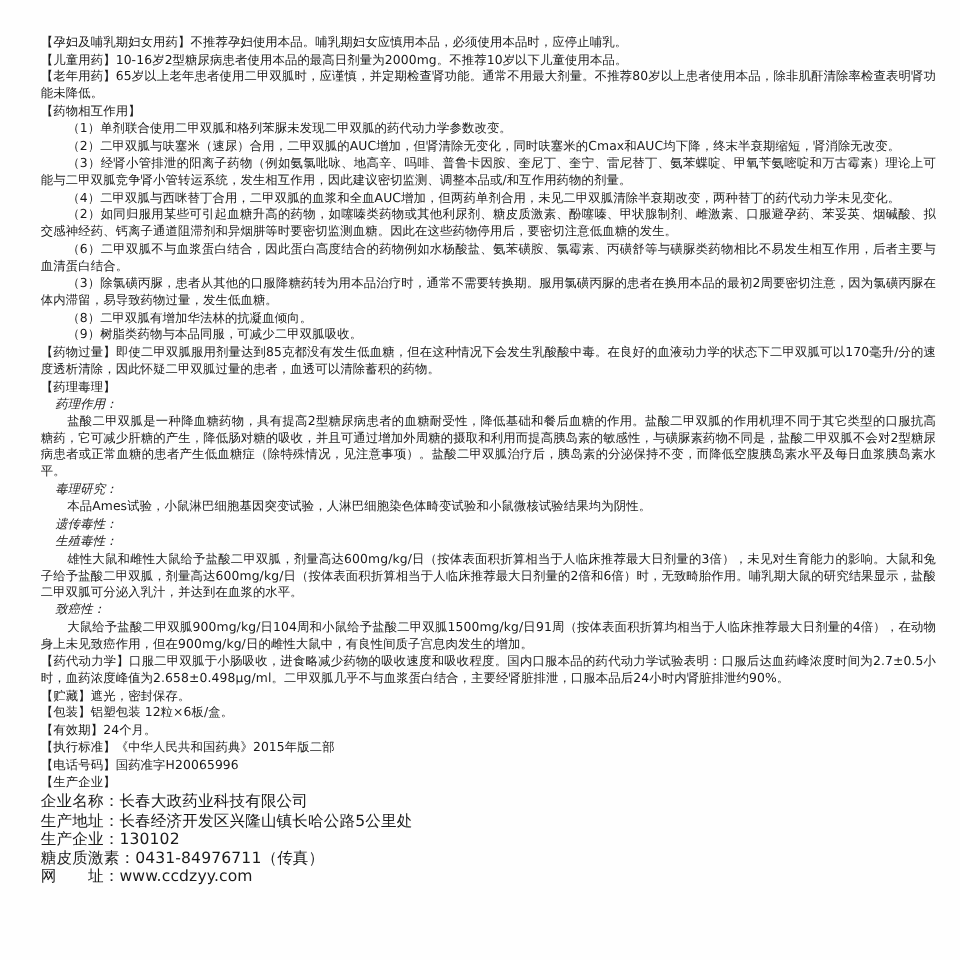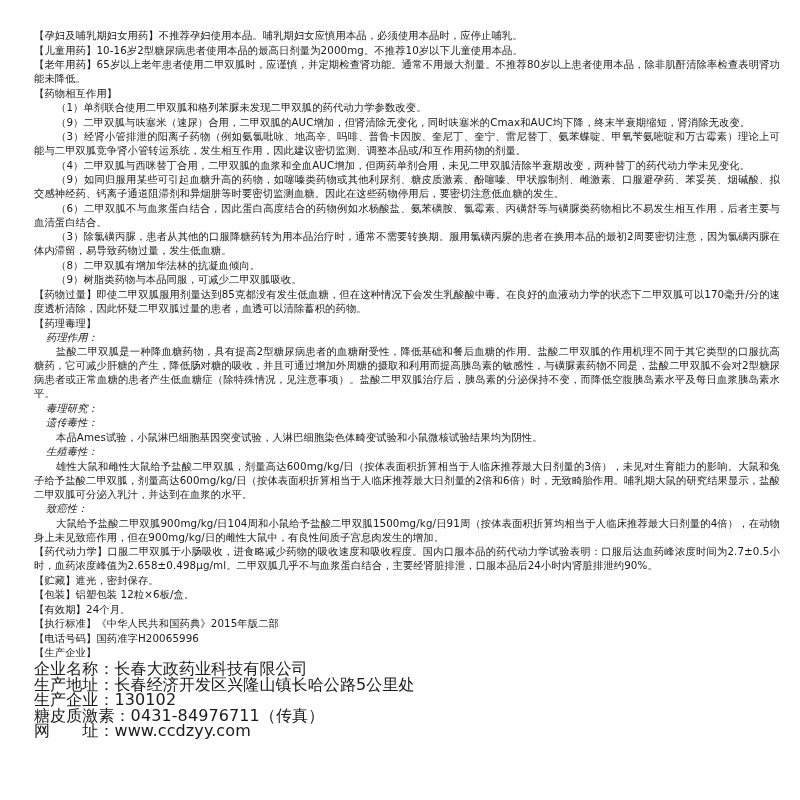--- a/index.html
+++ b/index.html
@@ -32,53 +32,53 @@
     margin: 0 0 0.5px 0;
     text-indent: 0;
   }
   .para.ind1 { text-indent: 12px; font-style: italic; }
   .para.ind2 { text-indent: 22px; }
   .sec-head {
     margin: 1px 0 0 0;
   }
   .footer {
     margin-top: 2px;
-    font-size: 16px;
+    font-size: 13px;
     line-height: 15.5px;
   }
   .footer .row {
     white-space: nowrap;
   }
 </style>
 </head>
 <body>
 
 <div class="page">
   <div class="doc">
 
     <div class="para">【孕妇及哺乳期妇女用药】不推荐孕妇使用本品。哺乳期妇女应慎用本品，必须使用本品时，应停止哺乳。</div>
     <div class="para">【儿童用药】10-16岁2型糖尿病患者使用本品的最高日剂量为2000mg。不推荐10岁以下儿童使用本品。</div>
     <div class="para">【老年用药】65岁以上老年患者使用二甲双胍时，应谨慎，并定期检查肾功能。通常不用最大剂量。不推荐80岁以上患者使用本品，除非肌酐清除率检查表明肾功能未降低。</div>
     <div class="para sec-head">【药物相互作用】</div>
     <div class="para ind2">（1）单剂联合使用二甲双胍和格列苯脲未发现二甲双胍的药代动力学参数改变。</div>
-    <div class="para ind2">（9）二甲双胍与呋塞米（速尿）合用，二甲双胍的AUC增加，但肾清除无变化，同时呋塞米的Cmax和AUC均下降，终末半衰期缩短，肾消除无改变。</div>
+    <div class="para ind2">（2）二甲双胍与呋塞米（速尿）合用，二甲双胍的AUC增加，但肾清除无变化，同时呋塞米的Cmax和AUC均下降，终末半衰期缩短，肾消除无改变。</div>
     <div class="para ind2">（3）经肾小管排泄的阳离子药物（例如氨氯吡咏、地高辛、吗啡、普鲁卡因胺、奎尼丁、奎宁、雷尼替丁、氨苯蝶啶、甲氧苄氨嘧啶和万古霉素）理论上可能与二甲双胍竞争肾小管转运系统，发生相互作用，因此建议密切监测、调整本品或/和互作用药物的剂量。</div>
     <div class="para ind2">（4）二甲双胍与西咪替丁合用，二甲双胍的血浆和全血AUC增加，但两药单剂合用，未见二甲双胍清除半衰期改变，两种替丁的药代动力学未见变化。</div>
-    <div class="para ind2">（9）如同归服用某些可引起血糖升高的药物，如噻嗪类药物或其他利尿剂、糖皮质激素、酚噻嗪、甲状腺制剂、雌激素、口服避孕药、苯妥英、烟碱酸、拟交感神经药、钙离子通道阻滞剂和异烟肼等时要密切监测血糖。因此在这些药物停用后，要密切注意低血糖的发生。</div>
+    <div class="para ind2">（2）如同归服用某些可引起血糖升高的药物，如噻嗪类药物或其他利尿剂、糖皮质激素、酚噻嗪、甲状腺制剂、雌激素、口服避孕药、苯妥英、烟碱酸、拟交感神经药、钙离子通道阻滞剂和异烟肼等时要密切监测血糖。因此在这些药物停用后，要密切注意低血糖的发生。</div>
     <div class="para ind2">（6）二甲双胍不与血浆蛋白结合，因此蛋白高度结合的药物例如水杨酸盐、氨苯磺胺、氯霉素、丙磺舒等与磺脲类药物相比不易发生相互作用，后者主要与血清蛋白结合。</div>
     <div class="para ind2">（3）除氯磺丙脲，患者从其他的口服降糖药转为用本品治疗时，通常不需要转换期。服用氯磺丙脲的患者在换用本品的最初2周要密切注意，因为氯磺丙脲在体内滞留，易导致药物过量，发生低血糖。</div>
     <div class="para ind2">（8）二甲双胍有增加华法林的抗凝血倾向。</div>
     <div class="para ind2">（9）树脂类药物与本品同服，可减少二甲双胍吸收。</div>
     <div class="para">【药物过量】即使二甲双胍服用剂量达到85克都没有发生低血糖，但在这种情况下会发生乳酸酸中毒。在良好的血液动力学的状态下二甲双胍可以170毫升/分的速度透析清除，因此怀疑二甲双胍过量的患者，血透可以清除蓄积的药物。</div>
     <div class="para sec-head">【药理毒理】</div>
     <div class="para ind1">药理作用：</div>
     <div class="para ind2">盐酸二甲双胍是一种降血糖药物，具有提高2型糖尿病患者的血糖耐受性，降低基础和餐后血糖的作用。盐酸二甲双胍的作用机理不同于其它类型的口服抗高糖药，它可减少肝糖的产生，降低肠对糖的吸收，并且可通过增加外周糖的摄取和利用而提高胰岛素的敏感性，与磺脲素药物不同是，盐酸二甲双胍不会对2型糖尿病患者或正常血糖的患者产生低血糖症（除特殊情况，见注意事项）。盐酸二甲双胍治疗后，胰岛素的分泌保持不变，而降低空腹胰岛素水平及每日血浆胰岛素水平。</div>
     <div class="para ind1">毒理研究：</div>
+    <div class="para ind2">本品Ames试验，小鼠淋巴细胞基因突变试验，人淋巴细胞染色体畸变试验和小鼠微核试验结果均为阴性。</div>
     <div class="para ind1">遗传毒性：</div>
-    <div class="para ind2">本品Ames试验，小鼠淋巴细胞基因突变试验，人淋巴细胞染色体畸变试验和小鼠微核试验结果均为阴性。</div>
     <div class="para ind1">生殖毒性：</div>
     <div class="para ind2">雄性大鼠和雌性大鼠给予盐酸二甲双胍，剂量高达600mg/kg/日（按体表面积折算相当于人临床推荐最大日剂量的3倍），未见对生育能力的影响。大鼠和兔子给予盐酸二甲双胍，剂量高达600mg/kg/日（按体表面积折算相当于人临床推荐最大日剂量的2倍和6倍）时，无致畸胎作用。哺乳期大鼠的研究结果显示，盐酸二甲双胍可分泌入乳汁，并达到在血浆的水平。</div>
     <div class="para ind1">致癌性：</div>
     <div class="para ind2">大鼠给予盐酸二甲双胍900mg/kg/日104周和小鼠给予盐酸二甲双胍1500mg/kg/日91周（按体表面积折算均相当于人临床推荐最大日剂量的4倍），在动物身上未见致癌作用，但在900mg/kg/日的雌性大鼠中，有良性间质子宫息肉发生的增加。</div>
     <div class="para">【药代动力学】口服二甲双胍于小肠吸收，进食略减少药物的吸收速度和吸收程度。国内口服本品的药代动力学试验表明：口服后达血药峰浓度时间为2.7±0.5小时，血药浓度峰值为2.658±0.498μg/ml。二甲双胍几乎不与血浆蛋白结合，主要经肾脏排泄，口服本品后24小时内肾脏排泄约90%。</div>
     <div class="para">【贮藏】遮光，密封保存。</div>
     <div class="para">【包装】铝塑包装 12粒×6板/盒。</div>
     <div class="para">【有效期】24个月。</div>
     <div class="para">【执行标准】《中华人民共和国药典》2015年版二部</div>
     <div class="para">【电话号码】国药准字H20065996</div>

